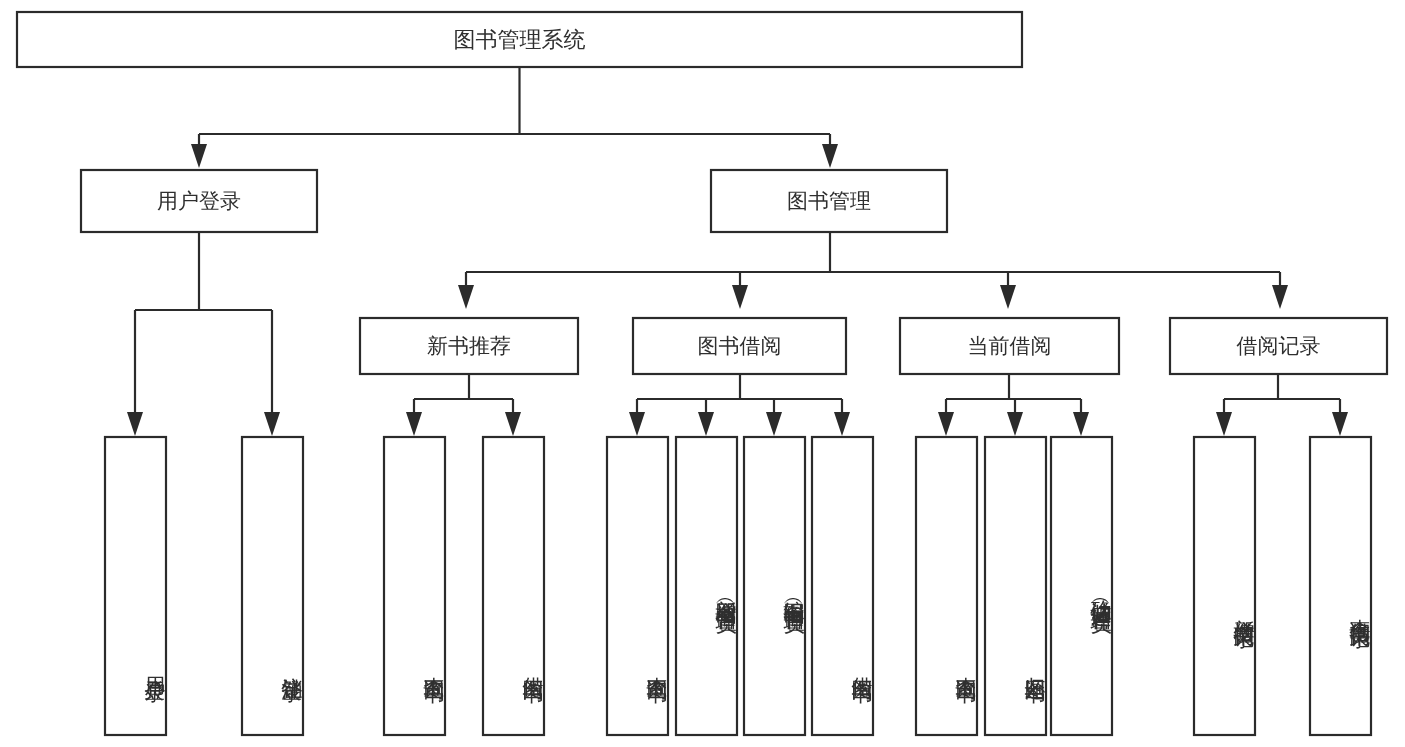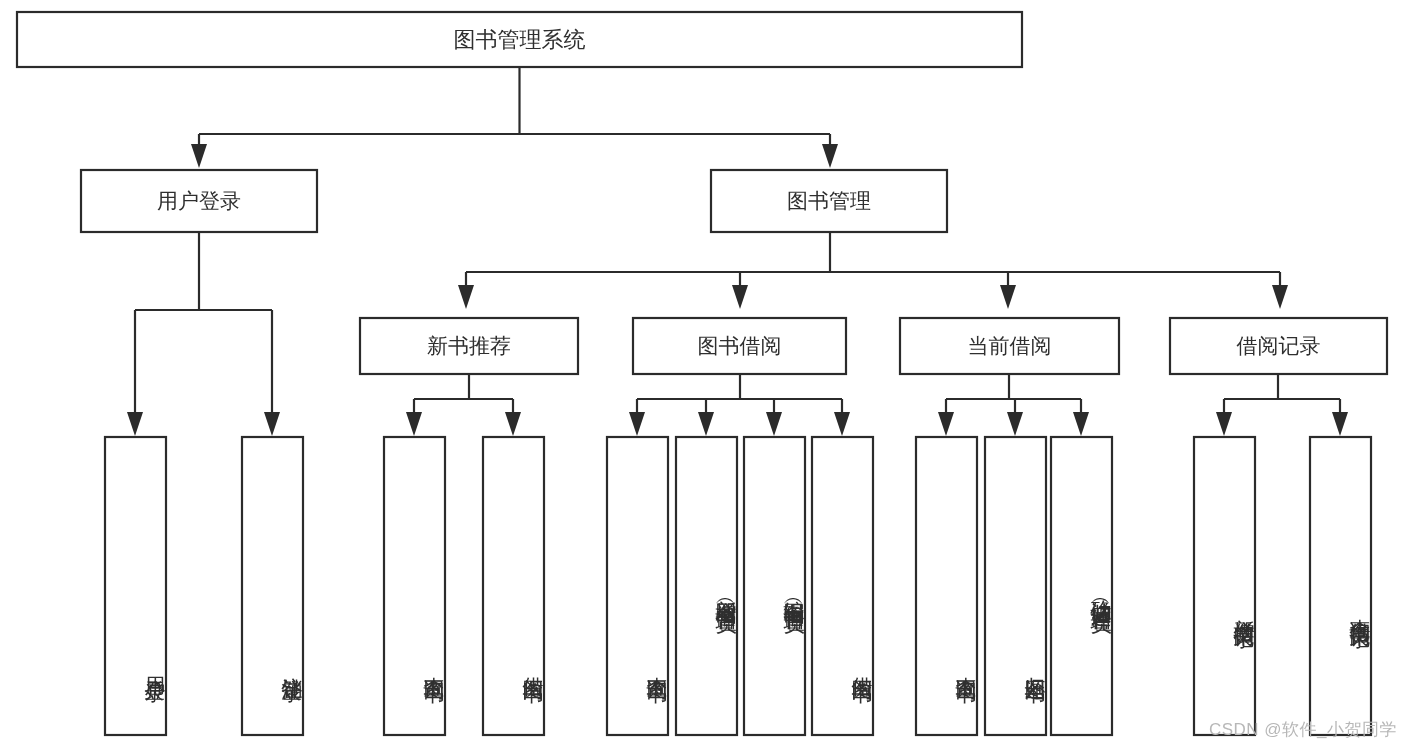--- a/index.html
+++ b/index.html
@@ -229,14 +229,13 @@
   <div class="leaf-label" style="left:744px; top:437px; width:61px; height:298px; padding-top:6px;">编辑图书（管理员）</div>
   <div class="leaf-label" style="left:812px; top:437px; width:61px; height:298px; padding-top:78px;">借阅图书</div>
 
   <div class="leaf-label" style="left:916px; top:437px; width:61px; height:298px; padding-top:78px;">查询图书</div>
   <div class="leaf-label" style="left:985px; top:437px; width:61px; height:298px; padding-top:78px;">归还图书</div>
   <div class="leaf-label" style="left:1051px; top:437px; width:61px; height:298px; padding-top:6px;">确认归还（管理员）</div>
 
   <div class="leaf-label" style="left:1194px; top:437px; width:61px; height:298px; padding-top:22px;">新增借阅记录</div>
   <div class="leaf-label" style="left:1310px; top:437px; width:61px; height:298px; padding-top:22px;">查询借阅记录</div>
 
-  <div class="watermark">CSDN @软件_小贺同学</div>
 </div>
 
 </body></html>

